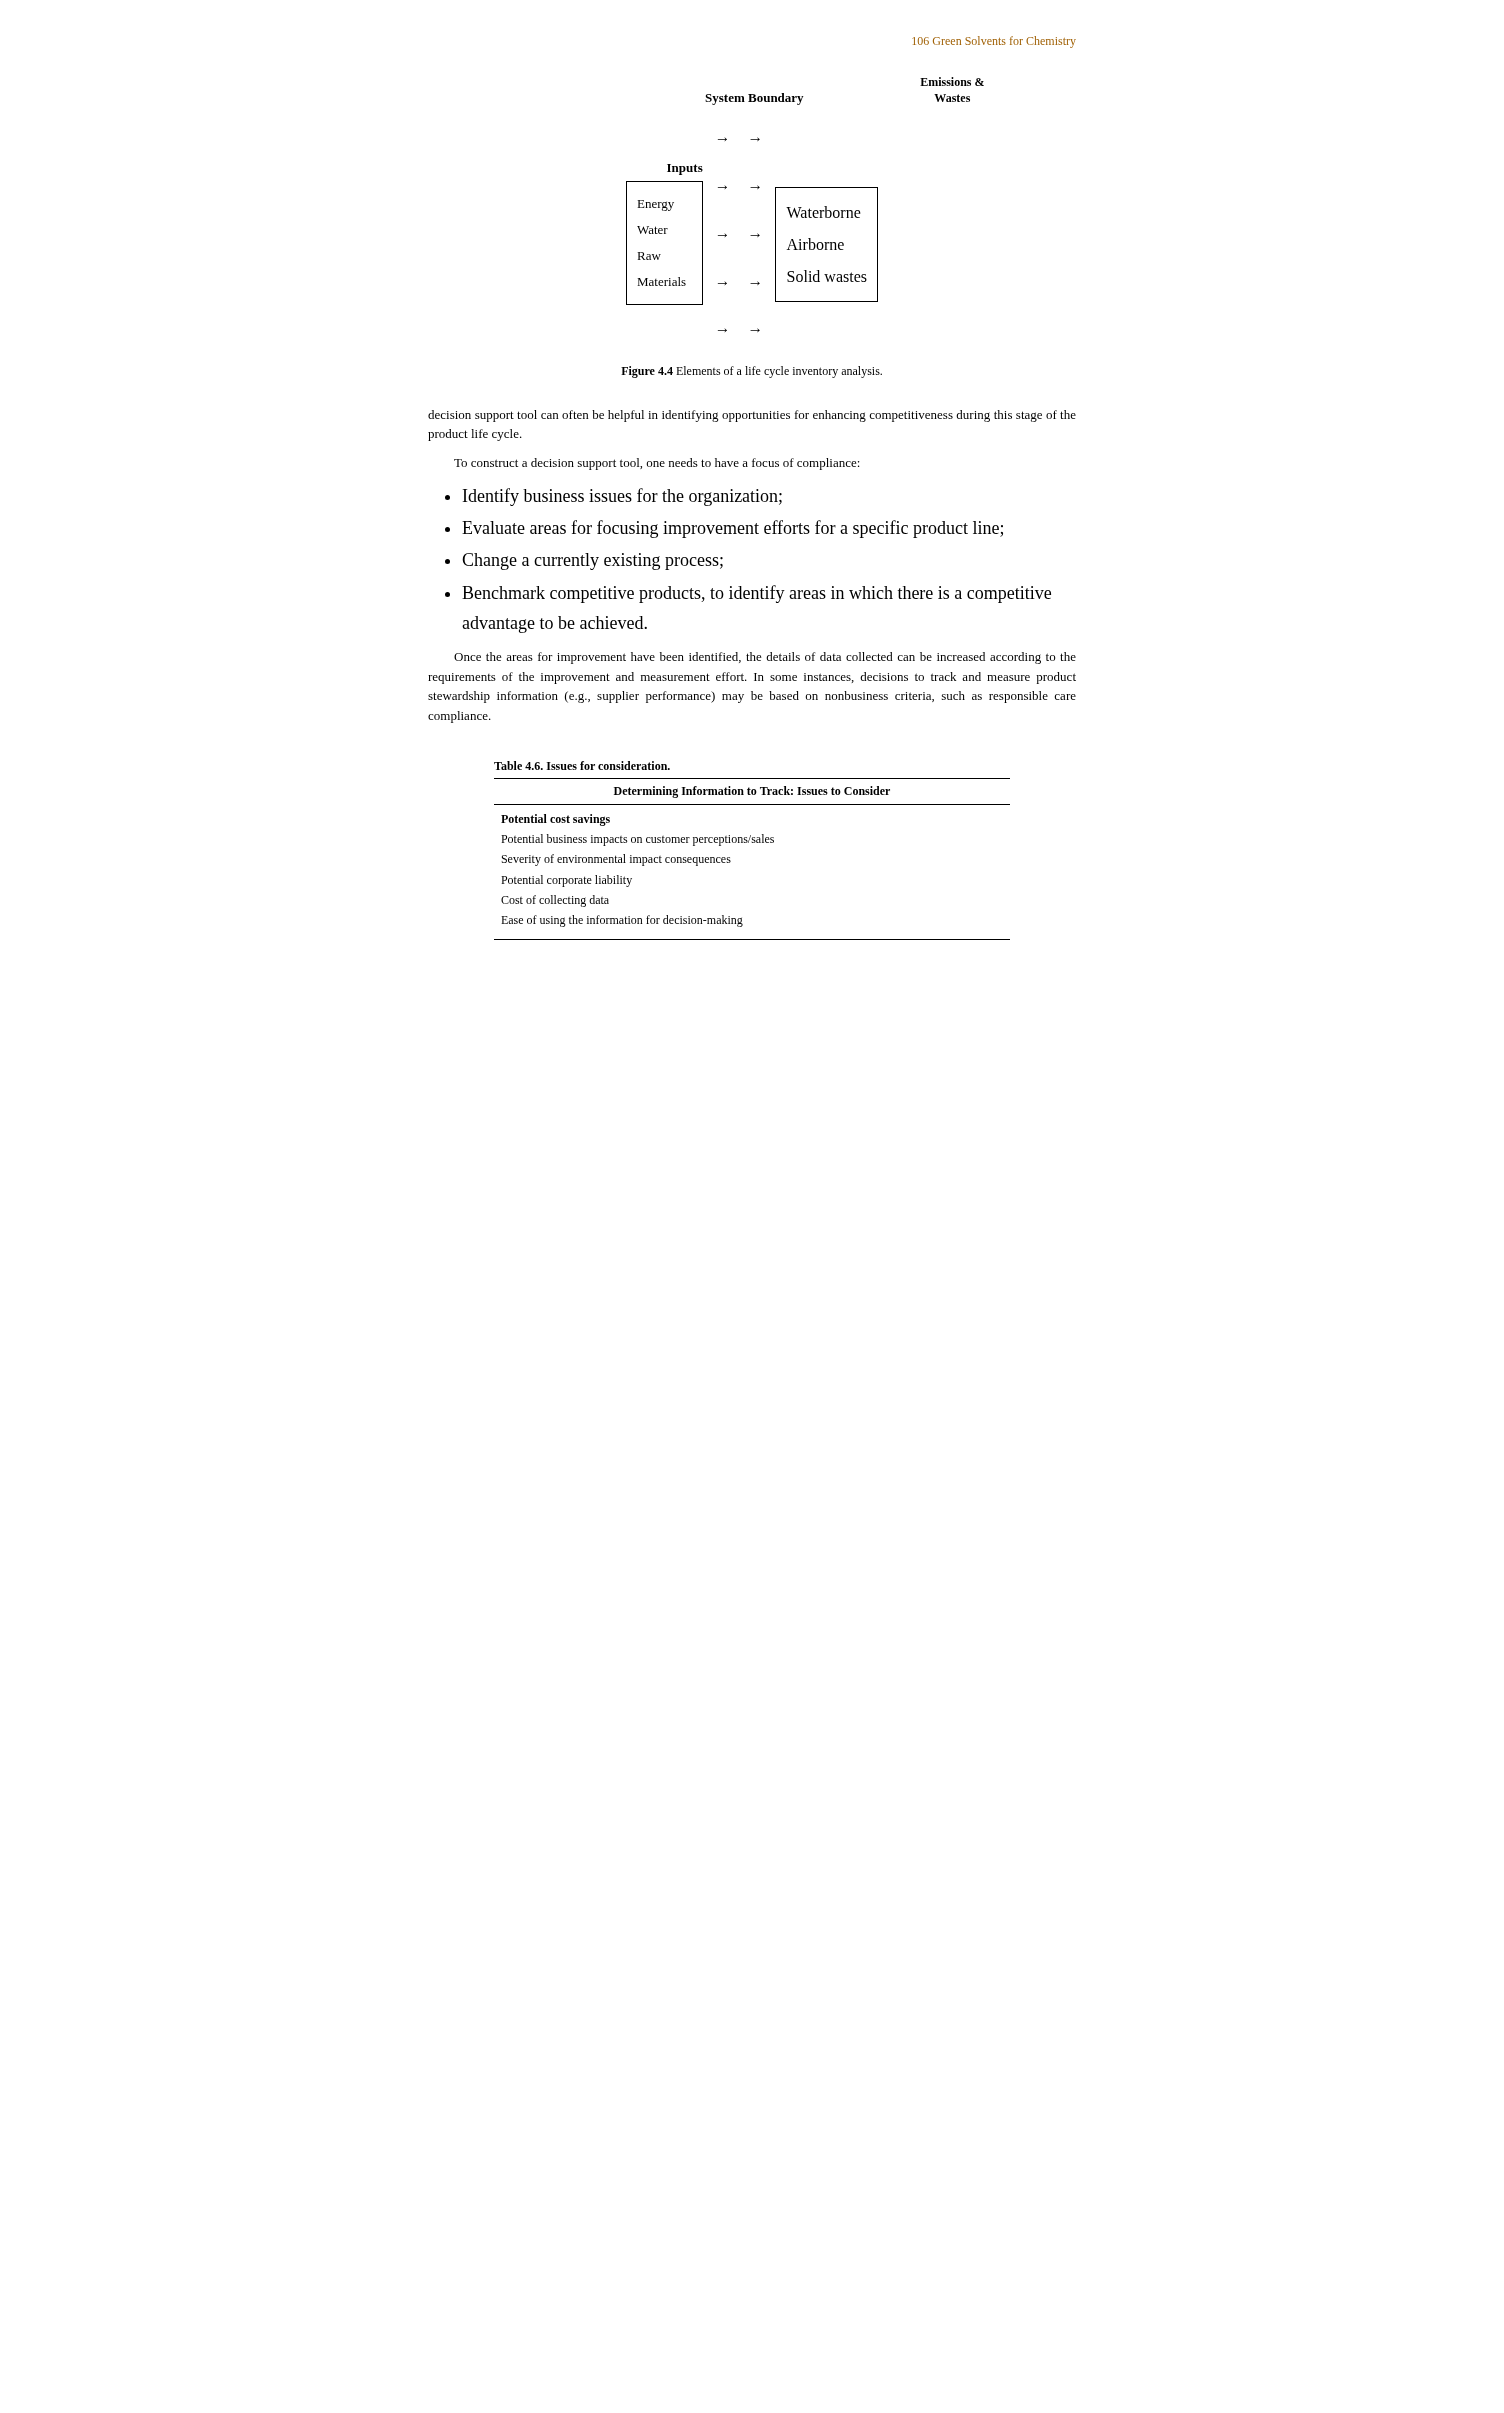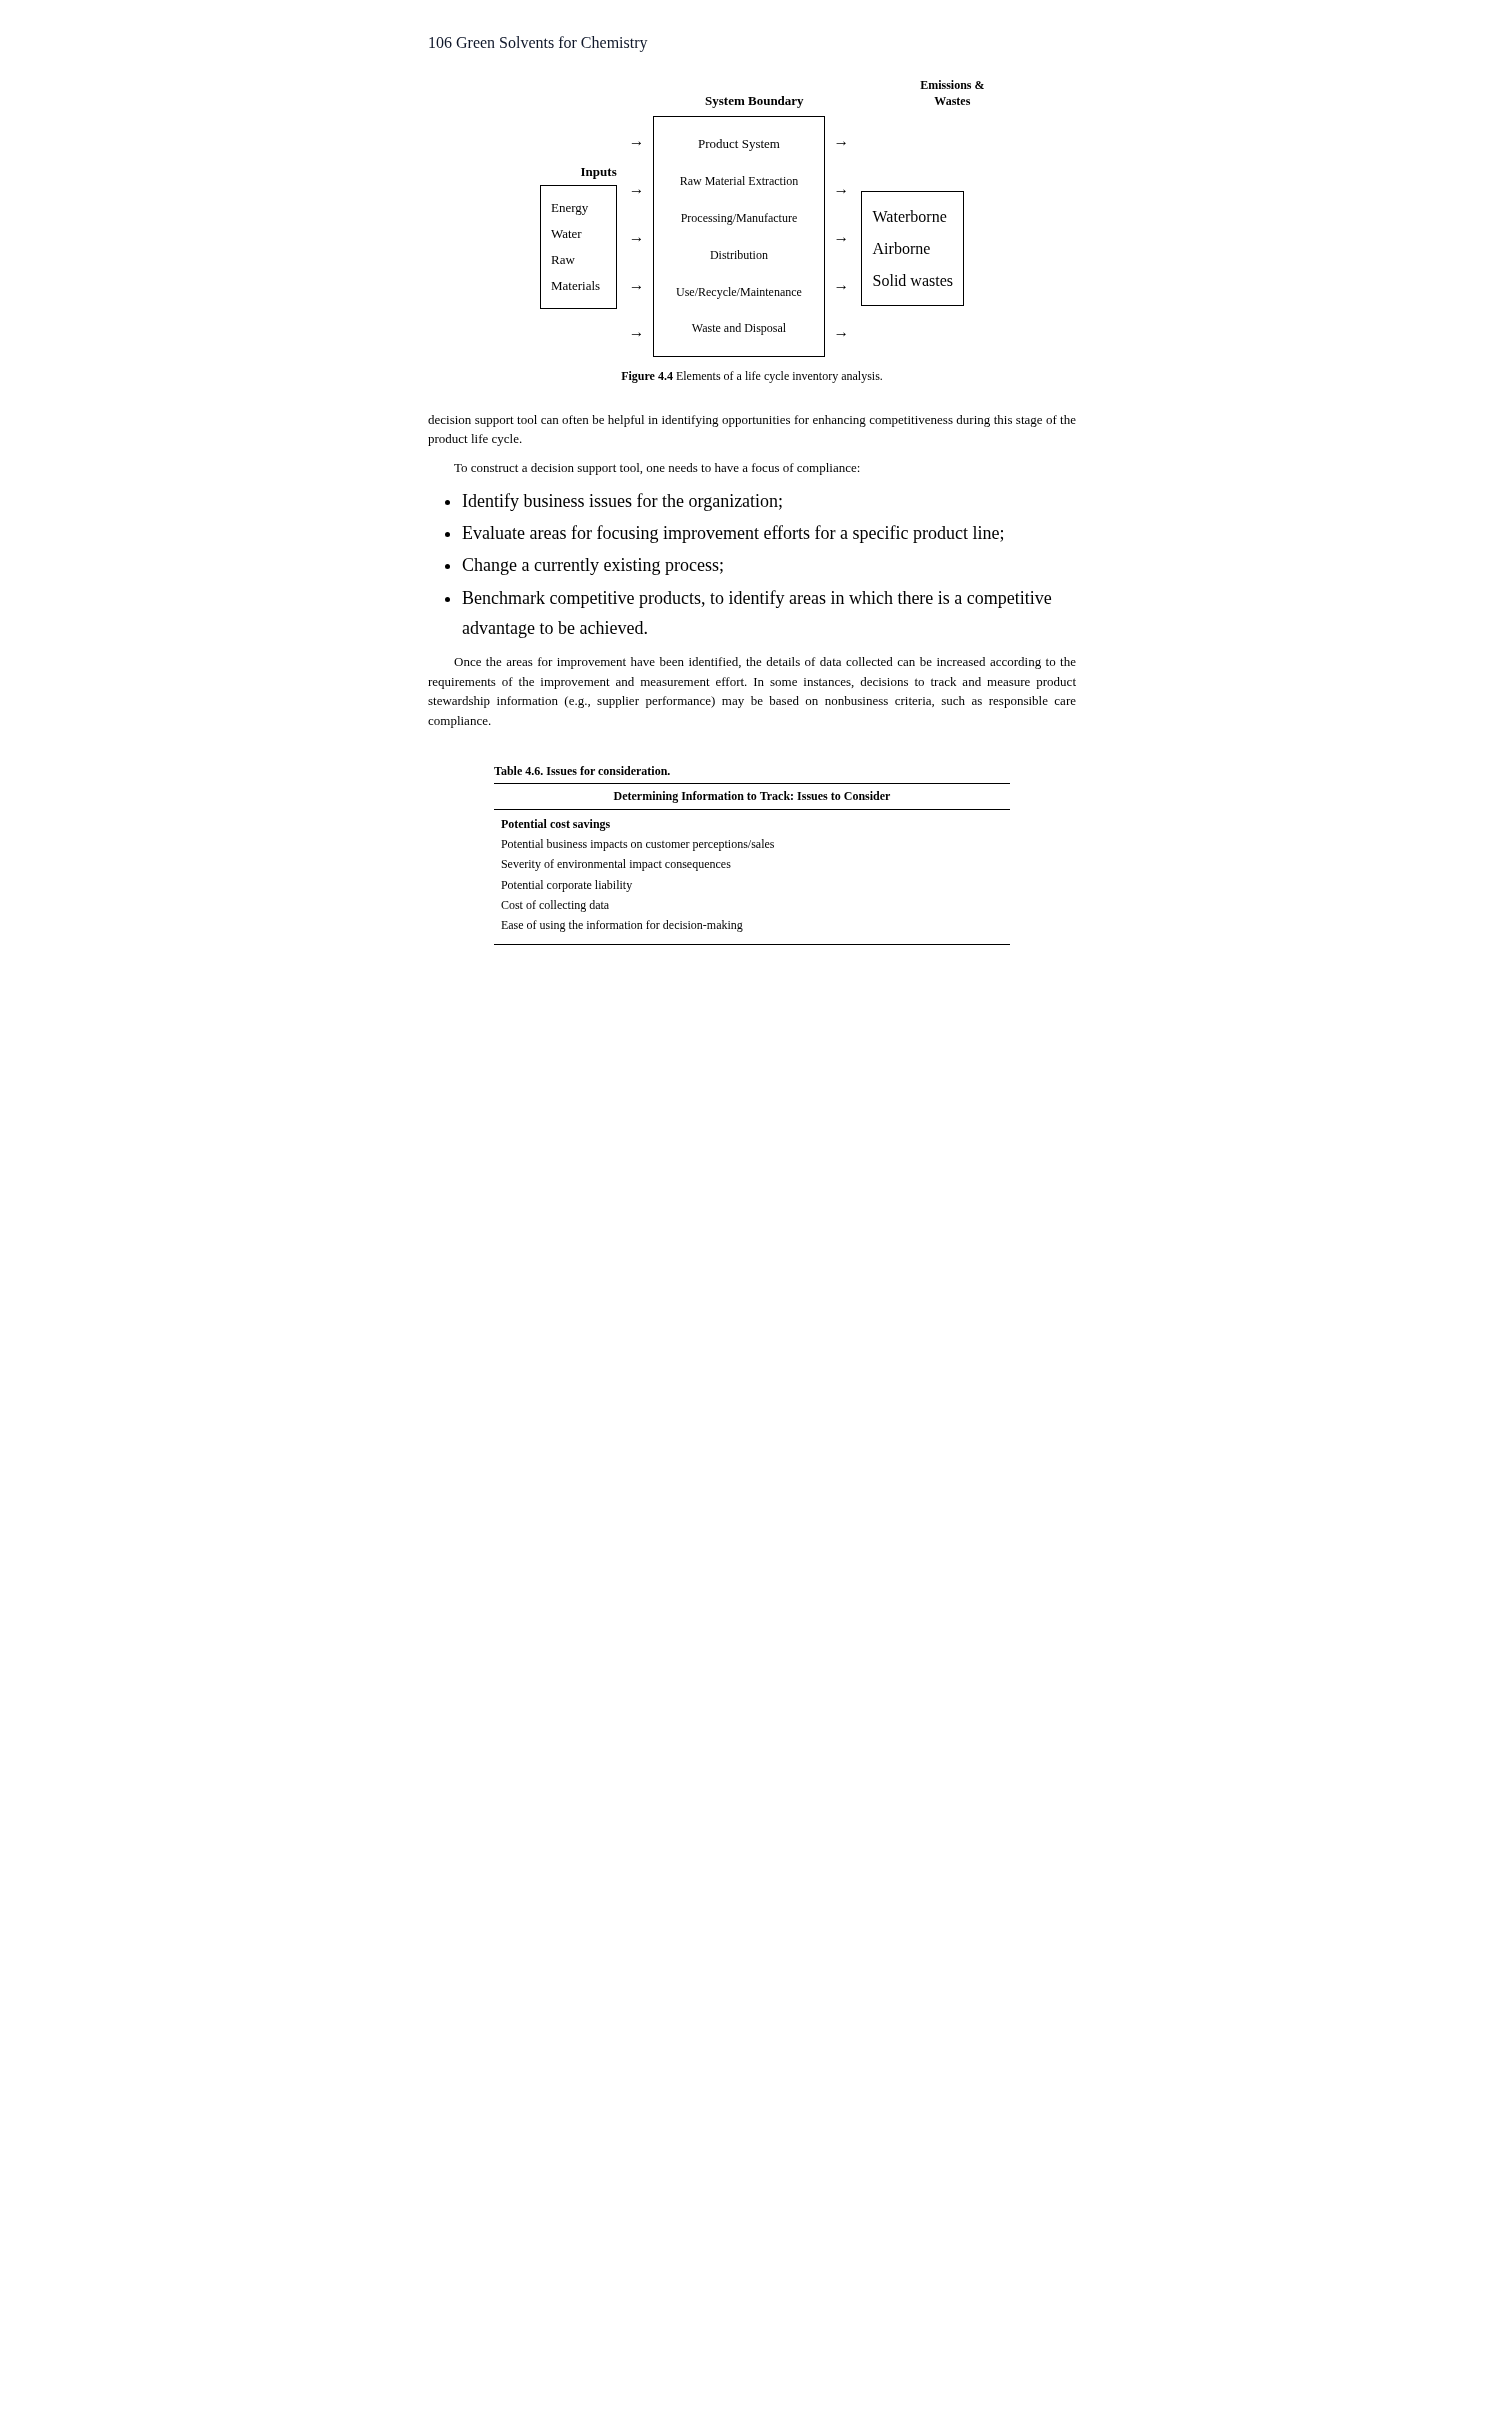--- a/index.html
+++ b/index.html
@@ -8,23 +8,24 @@
       font-family: "Times New Roman", Times, serif;
       font-size: 13px;
       color: #000;
       width: 752px;
       margin: 0 auto;
       padding: 34px 52px 52px 52px;
     }
 
     
     .page-header {
-      font-size: 16px;
+      font-size: 12px;
       margin-bottom: 26px;
-      color: #0f172a;
+      color: #a16207;
+      text-align: right;
     }
 
     
     .figure-container {
       margin: 17px auto 26px auto;
       width: 100%;
     }
     .inputs-box {
       border: 1.3px solid #000;
       padding: 8.6px 10.3px;
@@ -215,28 +216,20 @@
       </div>
 
       <div class="left-arrows">
         <div class="arrow">→</div>
         <div class="arrow">→</div>
         <div class="arrow">→</div>
         <div class="arrow">→</div>
         <div class="arrow">→</div>
       </div>
 
-      <div class="center-box">
-        <div class="center-box-item bold-top">Product System</div>
-        <div class="center-box-item">Raw Material Extraction</div>
-        <div class="center-box-item">Processing/Manufacture</div>
-        <div class="center-box-item">Distribution</div>
-        <div class="center-box-item">Use/Recycle/Maintenance</div>
-        <div class="center-box-item">Waste and Disposal</div>
-      </div>
 
       <div class="right-arrows">
         <div class="arrow">→</div>
         <div class="arrow">→</div>
         <div class="arrow">→</div>
         <div class="arrow">→</div>
         <div class="arrow">→</div>
       </div>
 
       <div class="right-col">

